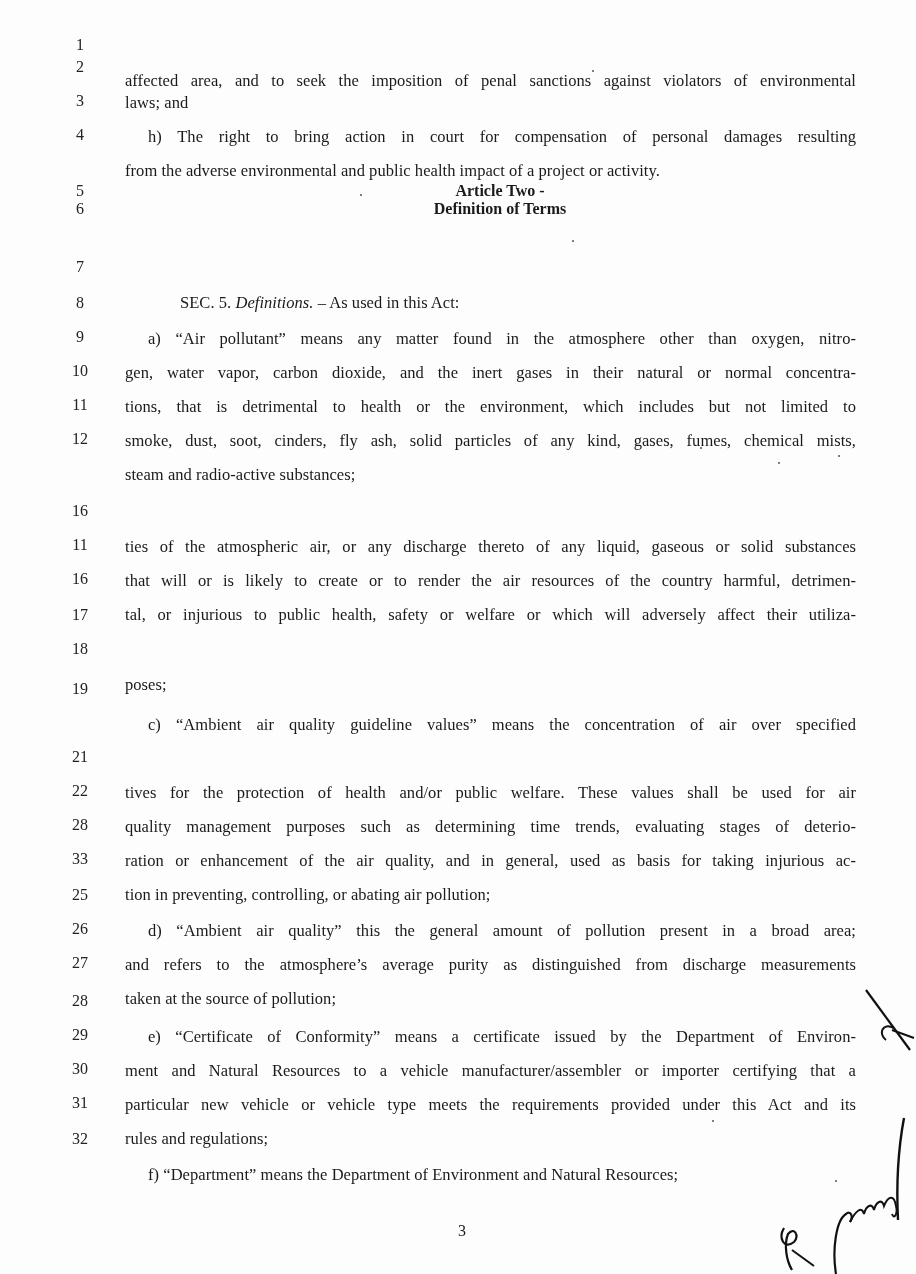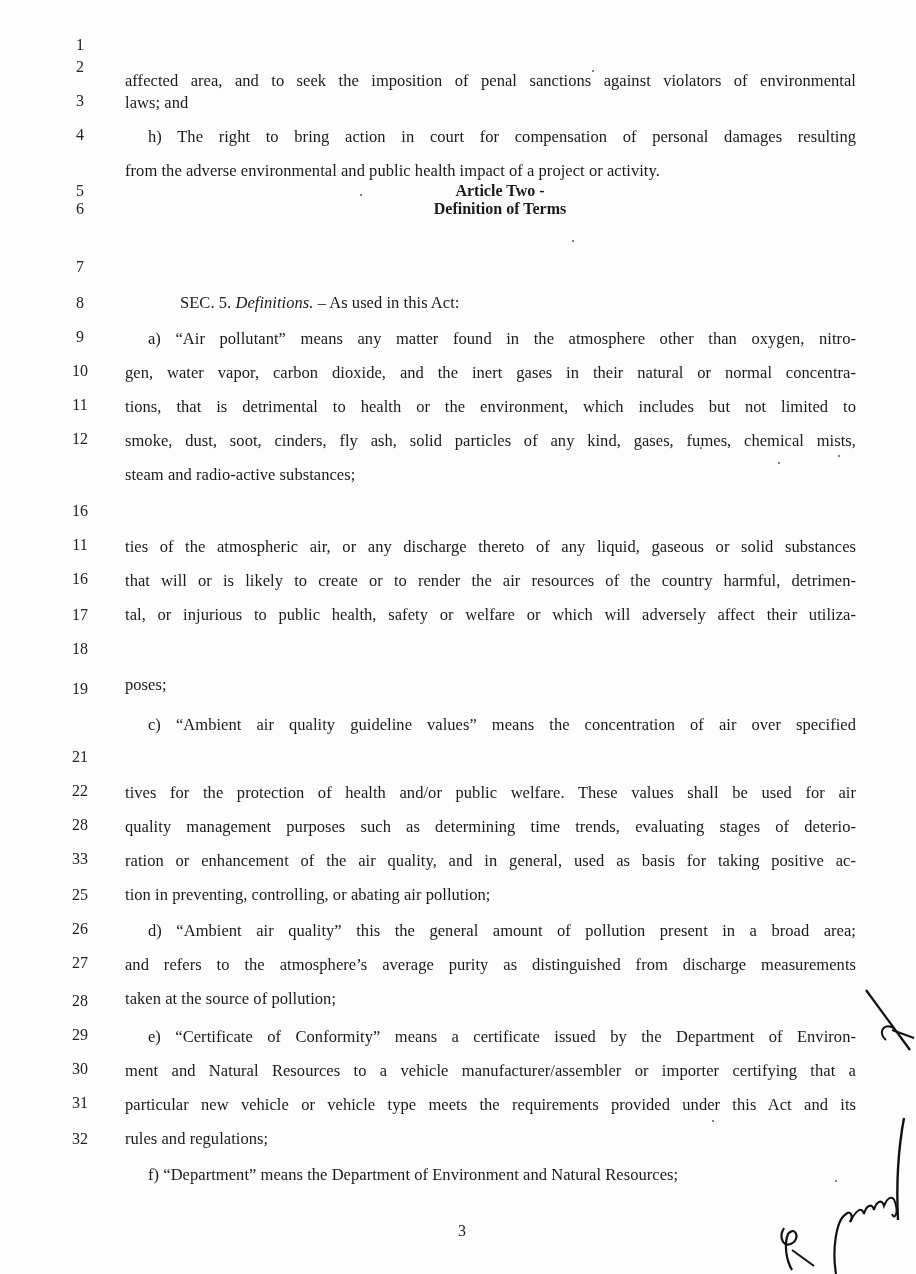--- a/index.html
+++ b/index.html
@@ -124,21 +124,21 @@
   <div class="ln" style="top:742px">
     <span class="num">21</span>
     <span class="txt">tives for the protection of health and/or  public welfare. These values shall be used for air</span>
   </div>
   <div class="ln" style="top:776px">
     <span class="num">22</span>
     <span class="txt">quality management purposes such as determining time trends, evaluating stages of deterio-</span>
   </div>
   <div class="ln" style="top:810px">
     <span class="num">28</span>
-    <span class="txt">ration or enhancement of the air quality, and in general, used as basis for taking positive ac-</span>
+    <span class="txt">ration or enhancement of the air quality, and in general, used as basis for taking injurious ac-</span>
   </div>
   <div class="ln" style="top:844px">
     <span class="num">33</span>
     <span class="txt short">tion in preventing, controlling, or abating air pollution;</span>
   </div>
 
   <div class="ln" style="top:880px">
     <span class="num">25</span>
     <span class="txt indent">d)  “Ambient air quality” this the general amount of pollution present in a broad area;</span>
   </div>

